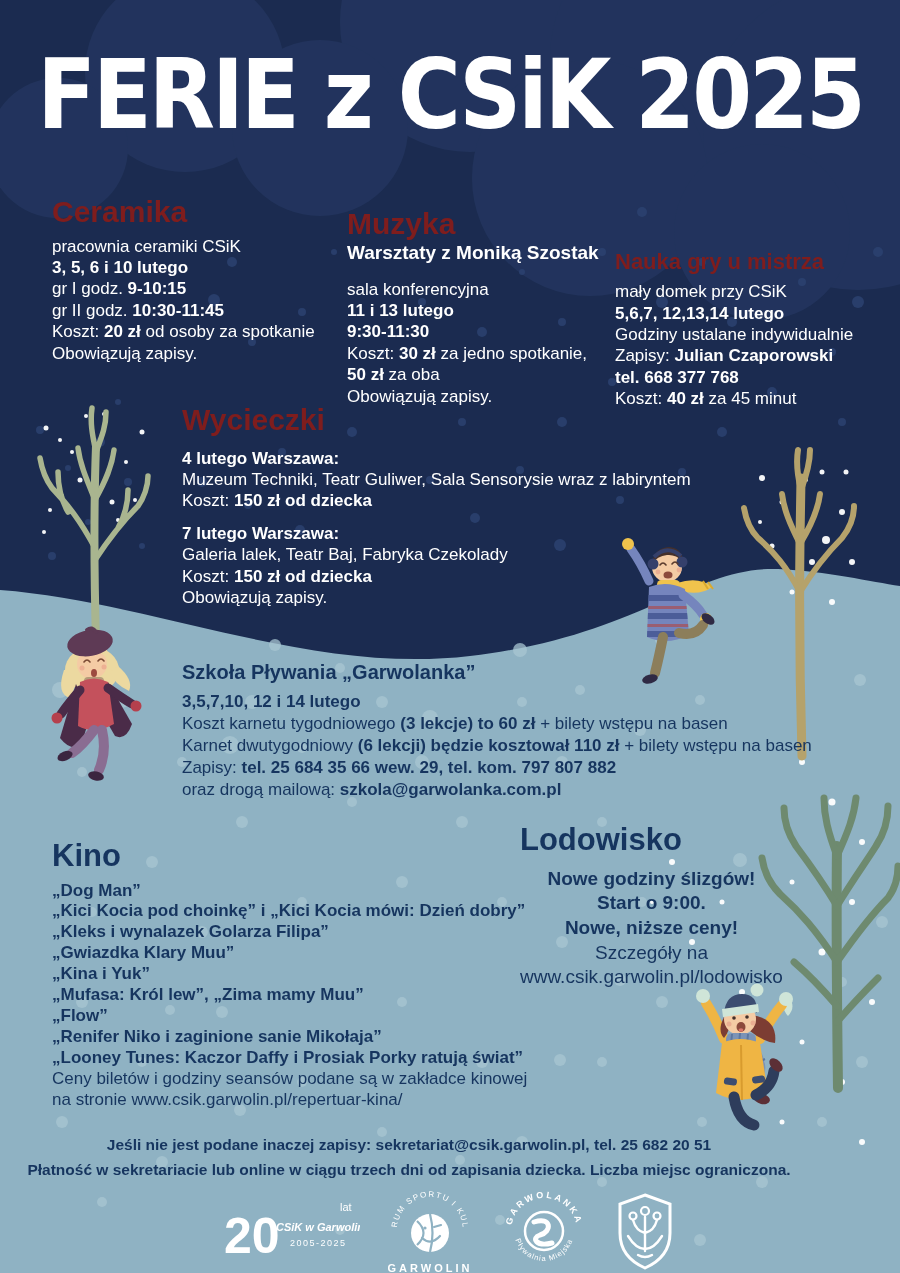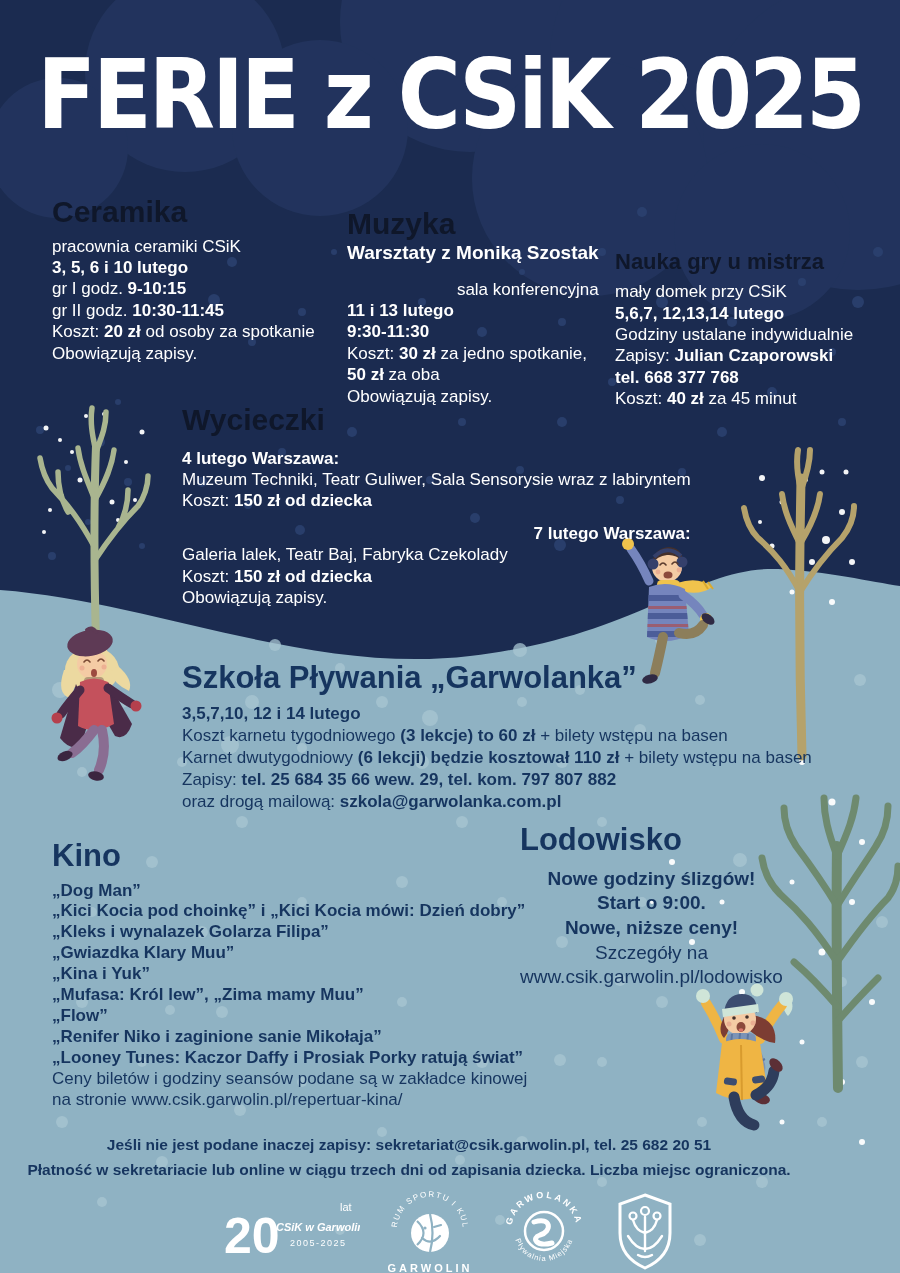--- a/index.html
+++ b/index.html
@@ -4,26 +4,26 @@
 <style>
   html,body{margin:0;padding:0;background:#555;}
   .poster{position:relative;width:900px;height:1273px;margin:0 auto;overflow:hidden;
     background:#8fb2c3;font-family:"Liberation Sans",sans-serif;}
   .bg{position:absolute;left:0;top:0;}
   .char{position:absolute;}
   .title{position:absolute;left:0;right:0;top:38px;margin:0;text-align:center;color:#fff;
     font-family:"DejaVu Sans","Liberation Sans",sans-serif;font-weight:800;font-size:86px;
     letter-spacing:-3px;white-space:nowrap;transform:scaleY(1.12);transform-origin:top center;}
   .sec{position:absolute;color:#fff;}
-  .sec h2{margin:0 0 8px;font-weight:bold;color:#0f172a;font-size:30px;line-height:1.05;}
+  .sec h2{margin:0 0 8px;font-weight:bold;color:#7f1d1d;font-size:30px;line-height:1.05;}
   .sec.light h2{color:#16355f;}
   .line{font-size:17px;line-height:1.26;color:#fff;white-space:nowrap;}
   .light .line{color:#16355f;}
   .b{font-weight:bold;}
-  .gap{margin-top:11px;text-align:right;}
+  .gap{margin-top:11px;}
   .sub{margin:0 0 15px;font-size:19px;font-weight:bold;color:#fff;white-space:nowrap;}
   .kino .line{line-height:1.23;}
   .lodo .line{font-size:19px;line-height:1.3;text-align:center;}
   .plyw .line{line-height:1.3;}
   .footer{position:absolute;left:0;top:1132px;width:818px;text-align:center;}
   .footer .line{font-size:15.5px;line-height:1.62;color:#16355f;}
   .logos{position:absolute;left:50%;top:1186px;transform:translateX(-50%);
     display:flex;align-items:center;gap:26px;color:#fff;}
   .logo{flex:0 0 auto;}
   text{font-family:"Liberation Sans",sans-serif;}
@@ -369,21 +369,21 @@
         <div class="line"><span>Muzeum Techniki, Teatr Guliwer, Sala Sensorysie wraz z labiryntem</span></div>
         <div class="line"><span>Koszt: </span><span class="b">150 zł od dziecka</span></div>
         <div class="line gap"><span class="b">7 lutego Warszawa:</span></div>
         <div class="line"><span>Galeria lalek, Teatr Baj, Fabryka Czekolady</span></div>
         <div class="line"><span>Koszt: </span><span class="b">150 zł od dziecka</span></div>
         <div class="line"><span>Obowiązują zapisy.</span></div>
       </div>
   </section>
 
   <section class="sec light plyw" style="left:182px;top:662px">
-    <h2 style="font-size:31px;">Szkoła Pływania „Garwolanka”</h2>
+    <h2 style="font-size:20px;">Szkoła Pływania „Garwolanka”</h2>
     <div>
         <div class="line"><span class="b">3,5,7,10, 12 i 14 lutego</span></div>
         <div class="line"><span>Koszt karnetu tygodniowego </span><span class="b">(3 lekcje) to 60 zł</span><span> + bilety wstępu na basen</span></div>
         <div class="line"><span>Karnet dwutygodniowy </span><span class="b">(6 lekcji) będzie kosztował 110 zł</span><span> + bilety wstępu na basen</span></div>
         <div class="line"><span>Zapisy: </span><span class="b">tel. 25 684 35 66 wew. 29, tel. kom. 797 807 882</span></div>
         <div class="line"><span>oraz drogą mailową: </span><span class="b">szkola@garwolanka.com.pl</span></div>
       </div>
   </section>
 
   <section class="sec light kino" style="left:52px;top:840px">

